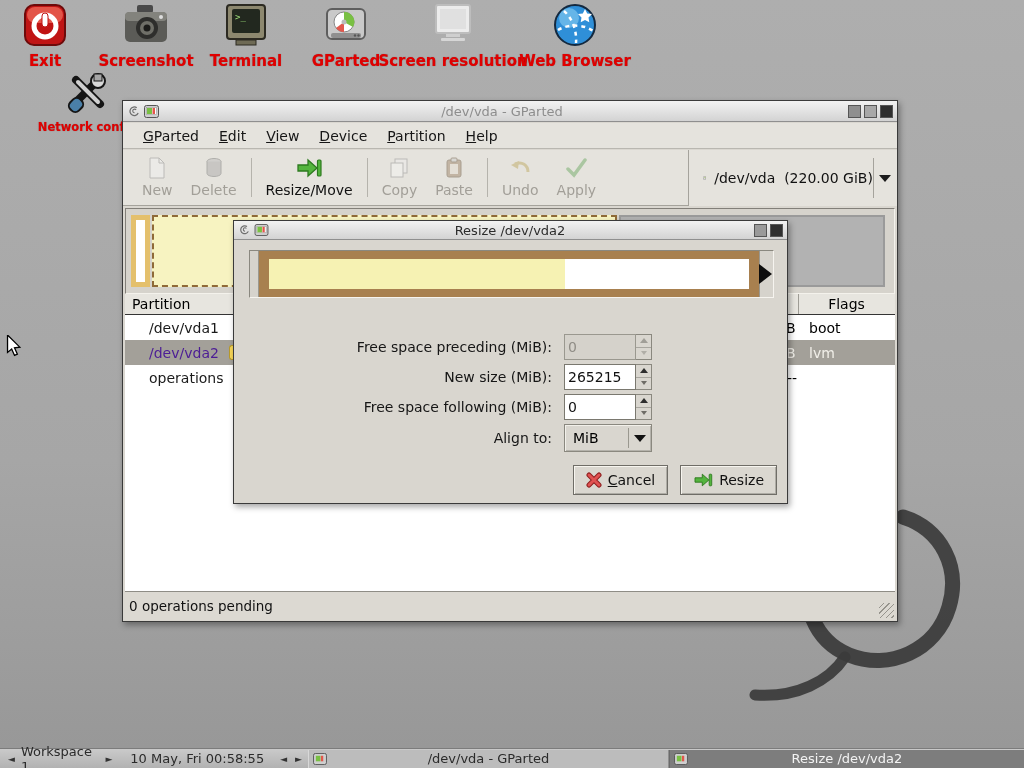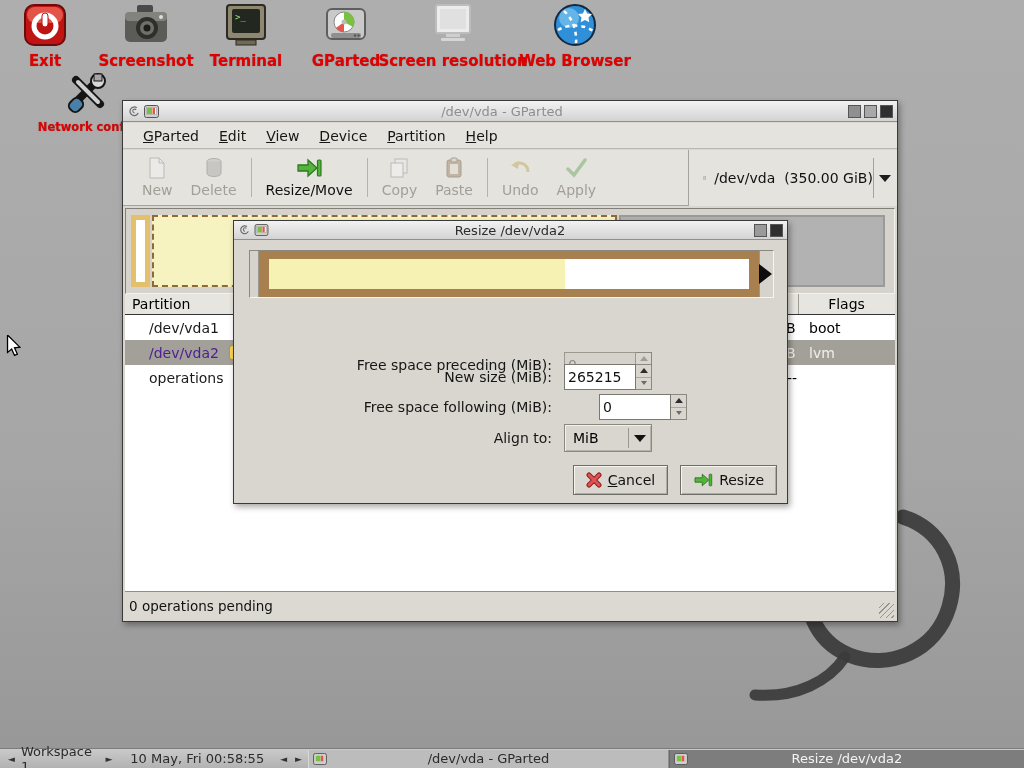--- a/index.html
+++ b/index.html
@@ -372,21 +372,21 @@
     </div>
   </div>
 
   <div class="device-area">
     <svg width="22" height="20" viewBox="0 0 22 20">
       <rect x="1" y="1" width="20" height="18" rx="4" fill="#c9c9c9" stroke="#4f4f4f" stroke-width="1.5"></rect>
       <circle cx="10" cy="9" r="6" fill="#fff" stroke="#888"></circle>
       <path d="M10,9 L10,3 A6,6 0 0 1 15.5,12 Z" fill="#79c043"></path>
       <path d="M10,9 l5,-4" stroke="#e0a11a" stroke-width="2"></path>
     </svg>
-    <span class="dtext">/dev/vda  (350.00 GiB)</span>
+    <span class="dtext">/dev/vda  (220.00 GiB)</span>
     <span class="dsep"></span>
     <span class="device-arrow"></span>
   </div>
 
   <div class="canvas">
     <div class="part vda1" style="width: 2.5%;"></div>
     <div class="part vda2" style="width: 61.3%; background-color: rgb(247, 243, 193);"></div>
     <div class="part unalloc" style="width: 35.2%; background-color: rgb(178, 178, 178);"></div>
   </div>
 
@@ -445,21 +445,21 @@
       <div class="rz-inner">
         <div class="rz-used" style="width: 61.7%; background-color: rgb(246, 242, 179);"></div>
       </div>
     </div>
     <div class="rz-grip right">
       <span class="rz-arrow"></span>
     </div>
   </div>
 
 
-  <div class="frow" style="top:112px;margin-top:18px;">
+  <div class="frow" style="top:112px;">
     <span class="flabel">Free space preceding (MiB):</span>
     <div class="spin disabled">
       <input disabled="" value="0" style="">
       <div class="spinbtns">
         <span class="sb">
             <span class="tri-up"></span>
           </span>
         <span class="sb">
             <span class="tri-dn"></span>
           </span>
@@ -475,21 +475,21 @@
         <span class="sb">
             <span class="tri-up"></span>
           </span>
         <span class="sb">
             <span class="tri-dn"></span>
           </span>
       </div>
     </div>
   </div>
 
-  <div class="frow" style="top:172px;gap:35px;">
+  <div class="frow" style="top:172px;">
     <span class="flabel">Free space following (MiB):</span>
     <div class="spin">
       <input value="0" style="">
       <div class="spinbtns">
         <span class="sb">
             <span class="tri-up"></span>
           </span>
         <span class="sb">
             <span class="tri-dn"></span>
           </span>

